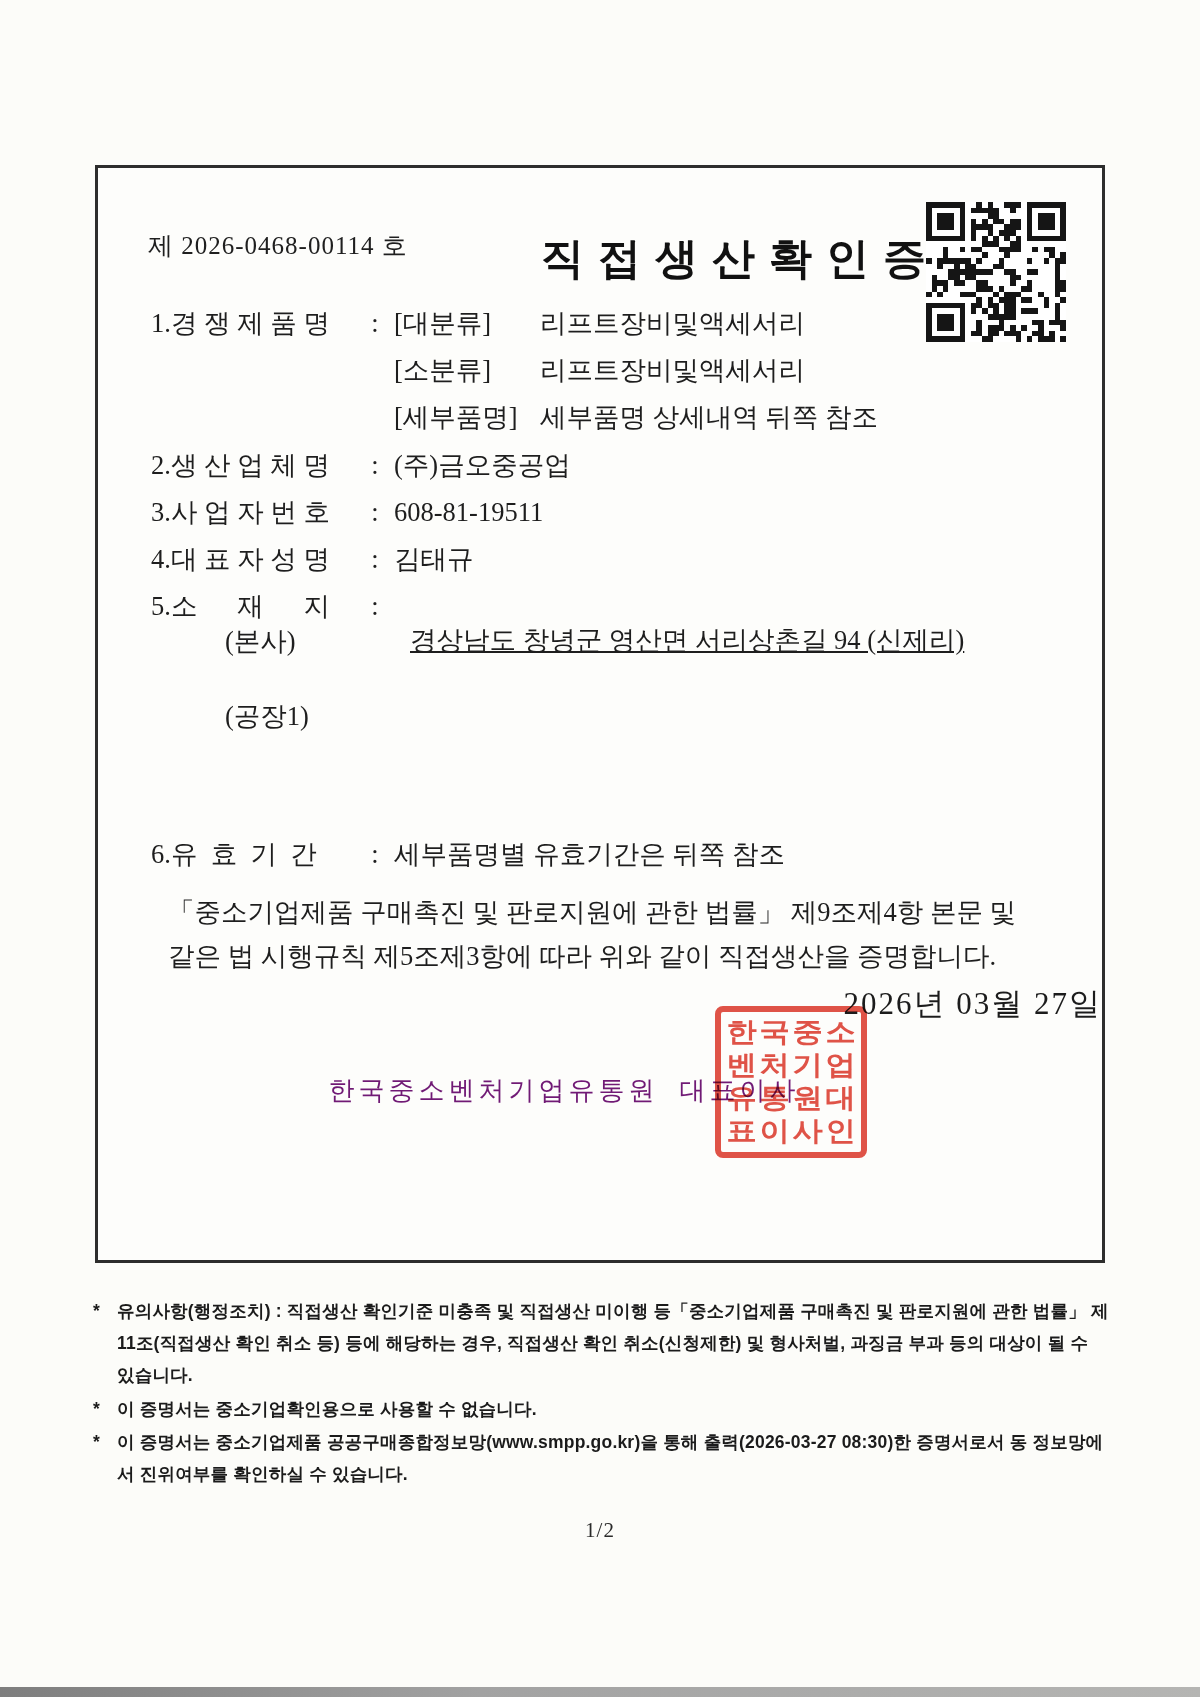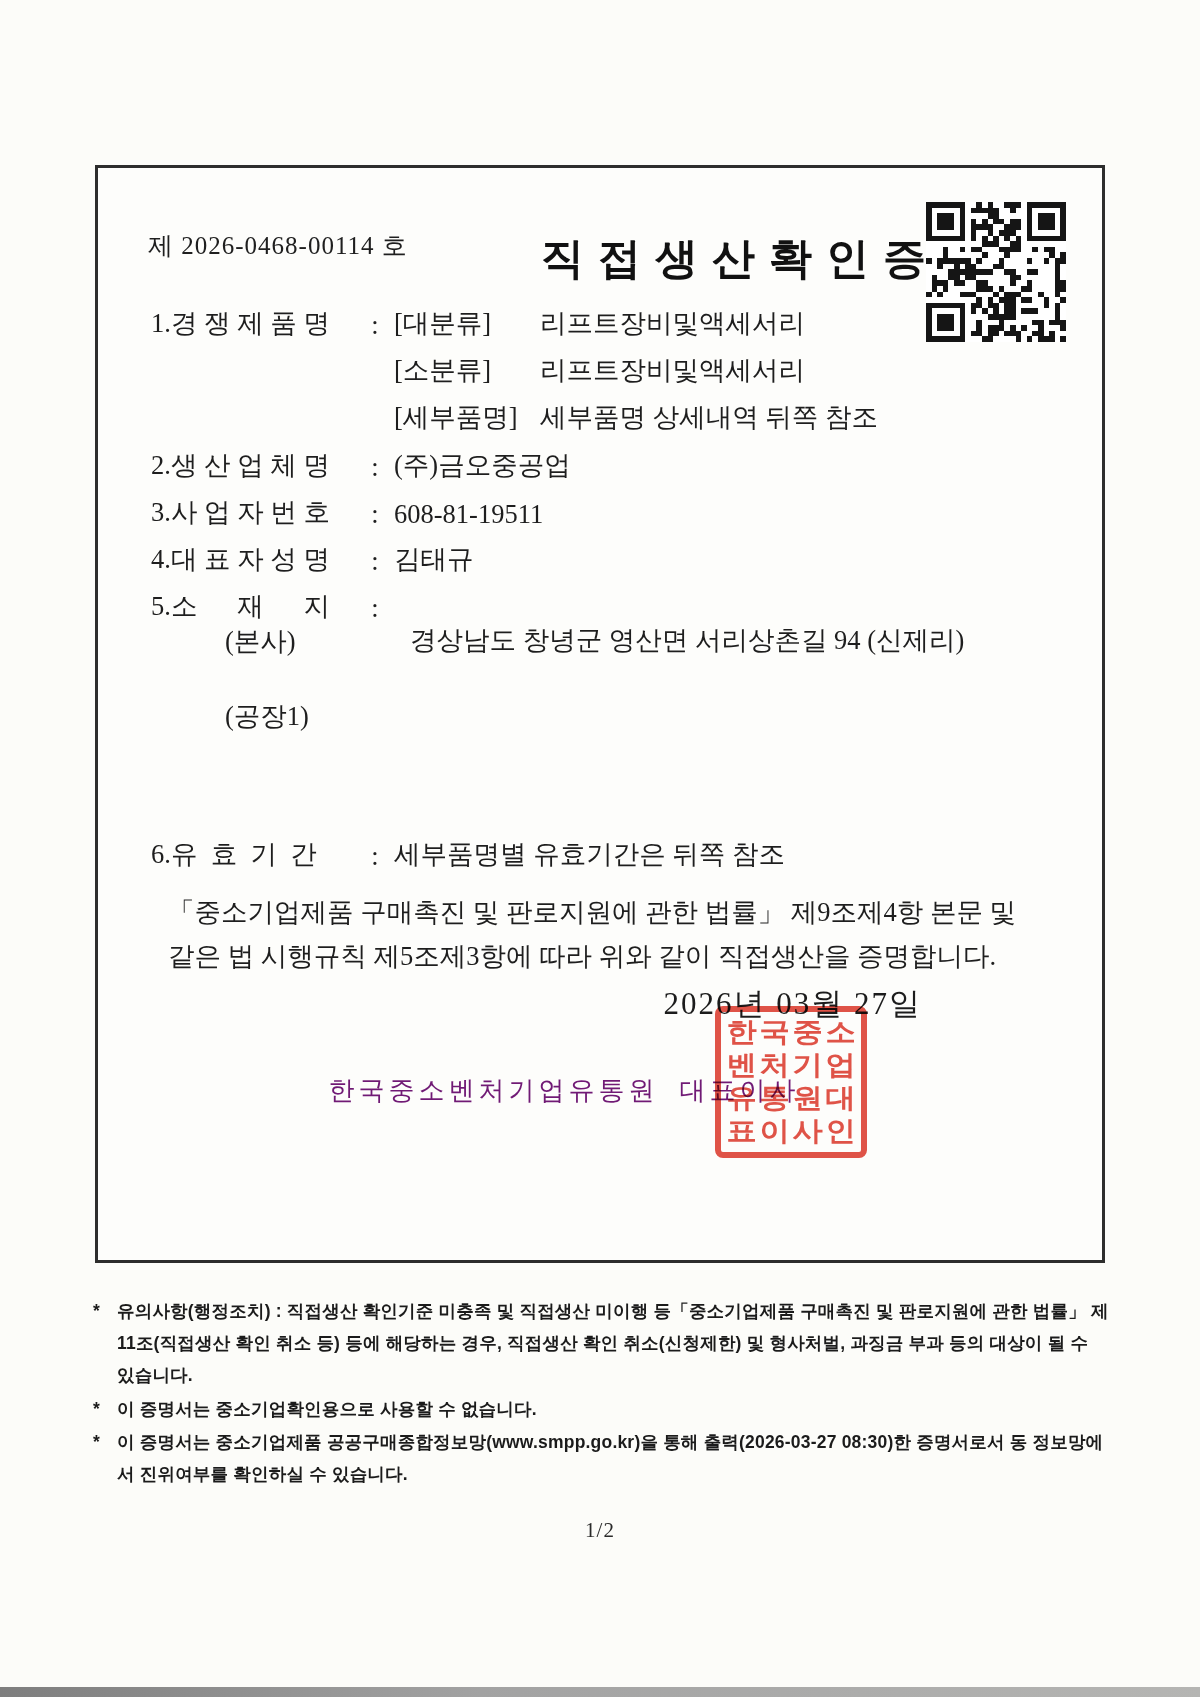--- a/index.html
+++ b/index.html
@@ -25,32 +25,32 @@
     font-size:43px; font-weight:bold; letter-spacing:14px; color:#111;
     white-space:pre;
   }
   .qr {
     position:absolute; right:36px; top:34px; width:140px; height:140px;
     display:grid; grid-template-columns:repeat(25,1fr); grid-template-rows:repeat(25,1fr);
     background:#fff;
   }
   .qr i { display:block; }
   .qr i.on { background:#151515; }
-  .row { position:absolute; left:53px; display:flex; align-items:flex-end; font-size:26.5px; color:#1e1e1e; }
+  .row { position:absolute; left:53px; display:flex; align-items:center; font-size:26.5px; color:#1e1e1e; }
   .lab { width:205px; white-space:pre; }
   .colon { width:38px; text-align:center; white-space:pre; }
   .val { white-space:pre; }
   .tag { width:146px; white-space:pre; }
   .subrow { position:absolute; left:110px; display:flex; font-size:26.5px; color:#1e1e1e; }
   .loc-tag { width:185px; white-space:pre;margin-left:17px; }
-  .loc-val { width:648px; line-height:1.32; }
+  .loc-val { width:648px; line-height:1.32;text-decoration:underline; }
   .statement { position:absolute; left:70px; font-size:26.5px; color:#1e1e1e; white-space:pre;text-align:right; }
   .date-line {
     position:absolute; left:0; top:815px; width:100%;
-    text-align:right; padding-right:180px;
+    text-align:right; 
     font-size:31px; letter-spacing:2px; color:#1c1c1c; white-space:pre;
   }
   .issuer {
     position:absolute; left:0; top:905px; width:100%;
     text-align:center; transform:translateX(-36px);
     font-size:26px; letter-spacing:4px; color:#701a75; white-space:pre;
   }
   .stamp {
     position:absolute; left:617px; top:838px; width:152px; height:152px;
     border:6px solid #df4438; border-radius:8px;

